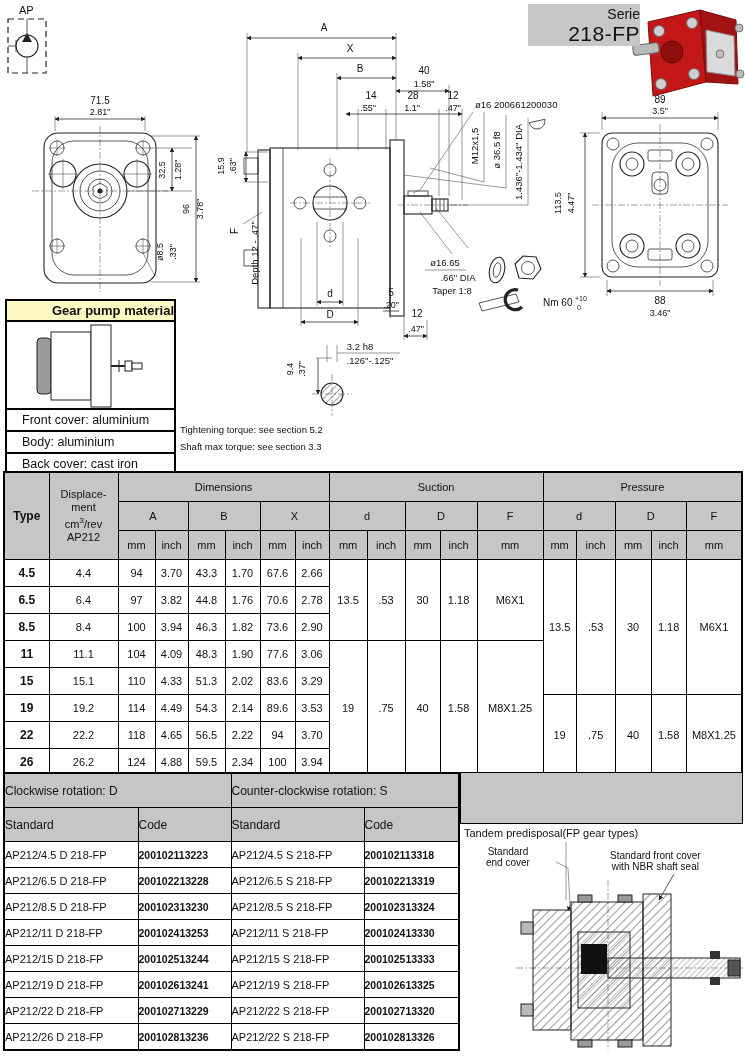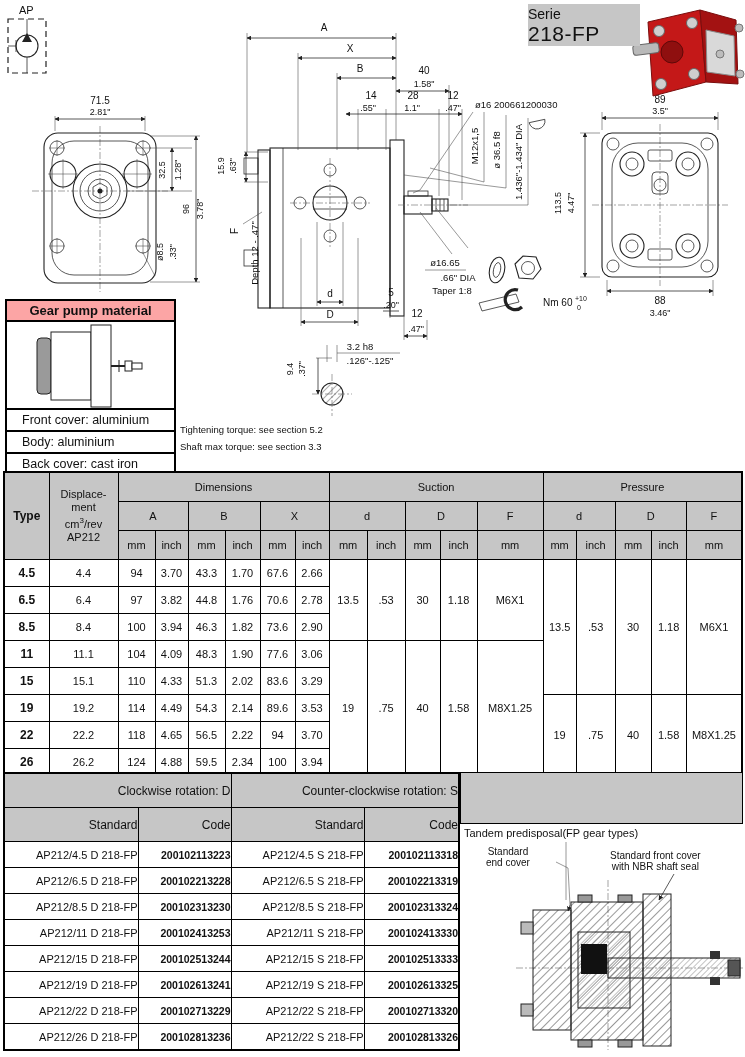--- a/index.html
+++ b/index.html
@@ -1,37 +1,37 @@
 <!DOCTYPE html>
 <html><head>
 <meta charset="utf-8">
 <style>
   html,body{margin:0;background:#fff}
   #page{position:relative;width:745px;height:1057px;background:#fff;font-family:"Liberation Sans",sans-serif;color:#111;overflow:hidden}
   .abs{position:absolute}
   
-  #serie{left:528px;top:4px;width:112px;height:42px;background:#c6c6c6;text-align:left}
+  #serie{left:528px;top:4px;width:112px;height:42px;background:#c6c6c6;text-align:right}
   #serie .l1{font-size:14px;line-height:17px;padding-top:2px}
   #serie .l2{font-size:21px;line-height:21px;letter-spacing:.5px}
   
   #matbox{left:5px;top:299px;width:167px;border:2px solid #000;background:#fff}
-  #matbox .title{background:#fca5a5;border-bottom:2px solid #000;font-size:13px;font-weight:bold;text-align:center;padding:2px 0}
+  #matbox .title{background:#fef9c3;border-bottom:2px solid #000;font-size:13px;font-weight:bold;text-align:right;padding:2px 0}
   #matbox .img{height:86px;position:relative}
   #matbox .mrow{border-top:2px solid #000;font-size:12.5px;padding:3px 2px 3px 15px;white-space:nowrap}
   .note{font-size:9.5px;white-space:nowrap}
   
   table{border-collapse:collapse;table-layout:fixed}
   #maintbl{position:absolute;left:3px;top:471px;width:738px;border:2px solid #000}
   #maintbl td{border:1px solid #000;text-align:center;vertical-align:middle;padding:0;font-size:11px;background:#fff}
   #maintbl .hd{background:#c6c6c6;height:28px}
   #maintbl .bd{height:26px}
   #maintbl .typ{font-weight:bold;font-size:12px}
   #maintbl .dispcell{font-size:11px;line-height:13px}
   #rottbl{position:absolute;left:3px;top:772px;width:455px;border:2px solid #000}
-  #rottbl td{border:1px solid #000;text-align:right;vertical-align:middle;padding:0;font-size:11px;background:#fff}
+  #rottbl td{border:1px solid #000;text-align:left;vertical-align:middle;padding:0;font-size:11px;background:#fff}
   #rottbl .hd{background:#c6c6c6;height:33px;font-size:12px}
   #rottbl .bd{height:25px}
   #rottbl .code{font-weight:bold;font-size:10.5px}
   
   #tandem{left:458px;top:772px;width:287px;height:283px}
   #tandem .grayhead{position:absolute;left:2px;top:0;width:281px;height:50px;background:#c6c6c6;border:1px solid #000}
   #tandem .ttl{position:absolute;left:6px;top:55px;font-size:11px;white-space:nowrap}
   #tandem .lbl{position:absolute;font-size:10px;line-height:11px;text-align:center;white-space:nowrap}
   svg text{font-family:"Liberation Sans",sans-serif;fill:#111}
   .t9{font-size:9px}.t95{font-size:9.5px}.t10{font-size:10px}.t11{font-size:11px}.t7{font-size:7px}

